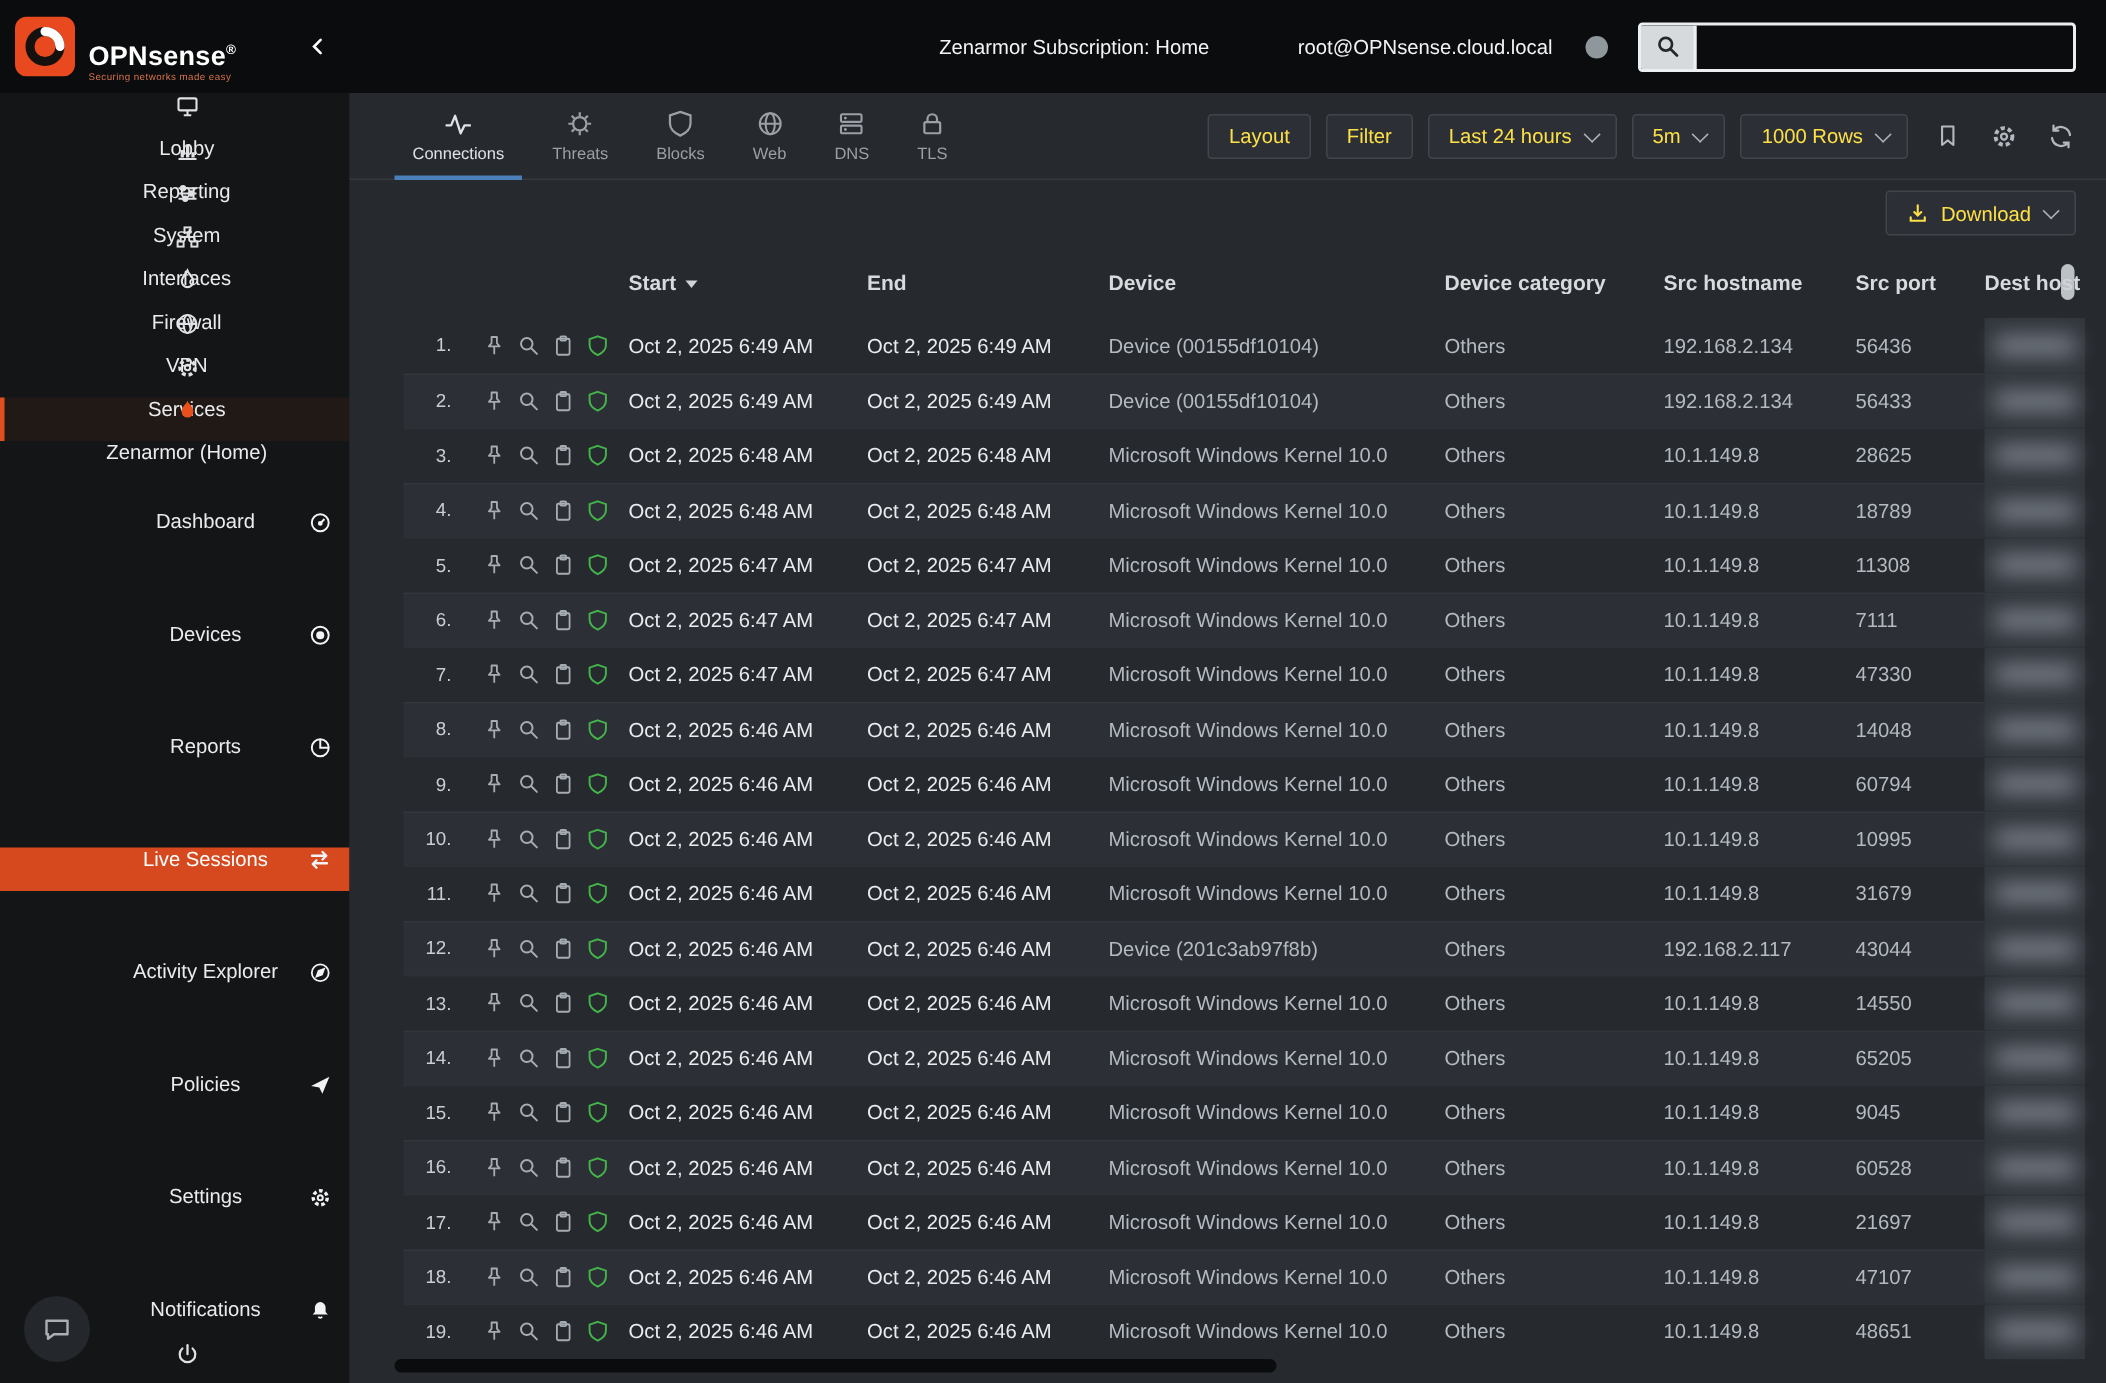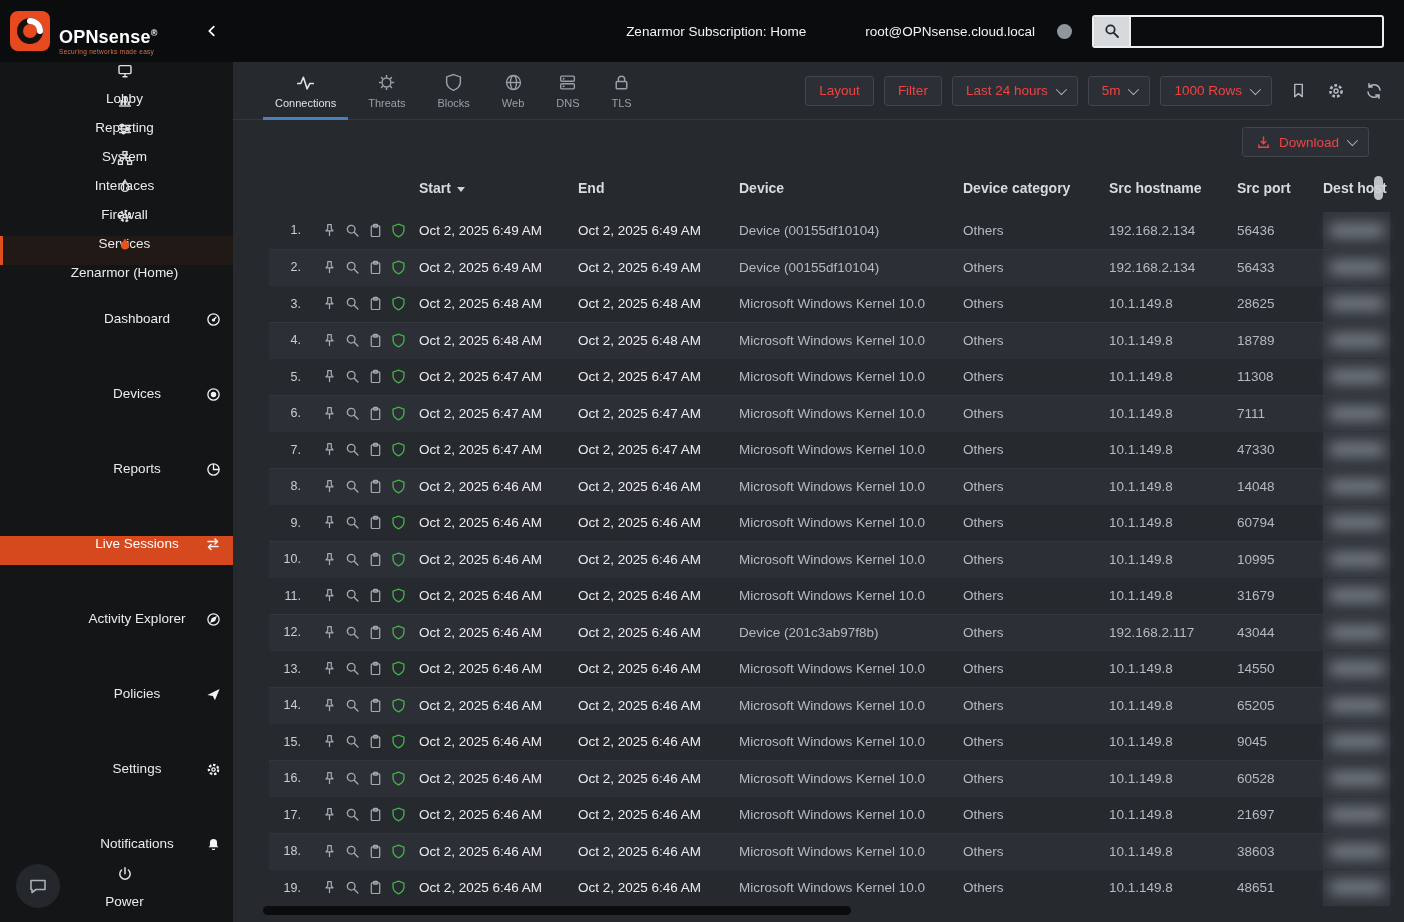--- a/index.html
+++ b/index.html
@@ -43,27 +43,27 @@
 
   .tabbar { height:58px; display:flex; align-items:stretch; border-bottom:1px solid #34383e; padding:0 18px 0 30px; }
   .tabs { display:flex; gap:8px; }
   .tab { display:flex; flex-direction:column; align-items:center; justify-content:center; gap:5px; padding:0 12px;
     color:#9aa0a6; font-size:11px; cursor:pointer; position:relative; }
   .tab .tabicon { width:19px; height:19px; }
   .tab.active { color:#dfe3e7; }
   .tab.active::after { content:""; position:absolute; left:0; right:0; bottom:-1px; height:3px; background:#4b7fbb; }
 
   .tab-tools { margin-left:auto; display:flex; align-items:center; gap:10px; }
-  .tbtn { height:30px; background:#2c3036; border:1px solid #41454c; border-radius:3px; color:#ef4444;
+  .tbtn { height:30px; background:#2c3036; border:1px solid #41454c; border-radius:3px; color:#fde047;
     font-size:13.5px; padding:0 13px; display:flex; align-items:center; gap:8px; cursor:pointer; white-space:nowrap; }
   .chev { width:8px; height:8px; border-right:1.6px solid #aeb3b9; border-bottom:1.6px solid #aeb3b9;
     transform:rotate(45deg) translateY(-2px); flex:0 0 8px; }
   .icon-btn { width:24px; height:24px; display:flex; align-items:center; justify-content:center; color:#b3b8bf; cursor:pointer; margin-left:4px; }
 
-  .download-row { height:44px; display:flex; align-items:center; justify-content:flex-end; padding-right:35px; }
+  .download-row { height:44px; display:flex; align-items:center; justify-content:flex-end; padding-right:20px; }
 
   .tgrid { display:grid; grid-template-columns:38px 112px 159px 161px 224px 146px 128px 86px minmax(60px,1fr); align-items:center; }
   .table-wrap { padding:0 14px 0 12px; position:relative;margin-left:24px; }
   .thead { height:48px; font-size:14px; font-weight:bold; color:#d8dbde; }
   .thead .hc { overflow:hidden; white-space:nowrap; }
   .sortarrow { display:inline-block; width:0; height:0; border-left:4.5px solid transparent; border-right:4.5px solid transparent;
     border-top:5.5px solid #cfd3d7; margin-left:6px; vertical-align:middle; }
 
   .trow { height:36.5px; font-size:13.5px; cursor:pointer; }
   .trow:nth-child(even) { background:#2c3036; }
@@ -160,20 +160,30 @@
       </span>
     <span class="slabel">Interfaces</span>
   </div>
   <div class="side-item">
     <span class="sicon">
         <svg width="16" height="16" viewBox="0 0 16 16">
           <path d="M8 1.5c.7 2.3 3.8 3.7 3.8 7.1a3.8 3.8 0 1 1-7.6 0C4.2 5.2 7.3 3.8 8 1.5z" fill="none" stroke="currentColor" stroke-width="1.4"></path>
         </svg>
       </span>
     <span class="slabel">Firewall</span>
+  </div>
+  <div class="side-item">
+    <span class="sicon">
+        <svg width="16" height="16" viewBox="0 0 16 16" fill="none" stroke="currentColor" stroke-width="1.3">
+          <circle cx="8" cy="8" r="6"></circle>
+          <ellipse cx="8" cy="8" rx="2.6" ry="6"></ellipse>
+          <path d="M2 8h12"></path>
+        </svg>
+      </span>
+    <span class="slabel">VPN</span>
   </div>
   <div class="side-item">
     <span class="sicon">
         <svg width="16" height="16" viewBox="0 0 16 16" fill="none" stroke="currentColor">
           <circle cx="8" cy="8" r="5" stroke-width="2.4" stroke-dasharray="2.6 1.9"></circle>
           <circle cx="8" cy="8" r="1.8" stroke-width="1.4"></circle>
         </svg>
       </span>
     <span class="slabel">Services</span>
   </div>
@@ -1060,21 +1070,21 @@
               <svg width="15" height="15" viewBox="0 0 16 16" fill="none" stroke="currentColor" stroke-width="1.4">
                 <path d="M8 1.3l5.8 2v4.4c0 3.6-3.6 6-5.8 7-2.2-1-5.8-3.4-5.8-7V3.3z"></path>
               </svg>
             </span>
     </div>
     <div class="c-start">Oct 2, 2025 6:46 AM</div>
     <div class="c-end">Oct 2, 2025 6:46 AM</div>
     <div class="c-device">Microsoft Windows Kernel 10.0</div>
     <div class="c-cat">Others</div>
     <div class="c-srch">10.1.149.8</div>
-    <div class="c-srcp">38603</div>
+    <div class="c-srcp">47107</div>
     <div class="c-dest">
             <span class="blur-blob"></span>
           </div>
   </div>
 
   <div class="tgrid trow">
     <div class="c-num">19.</div>
     <div class="c-icons">
       <span class="ricon">
               <svg width="15" height="15" viewBox="0 0 16 16" fill="none" stroke="currentColor" stroke-width="1.3" stroke-linejoin="round">

